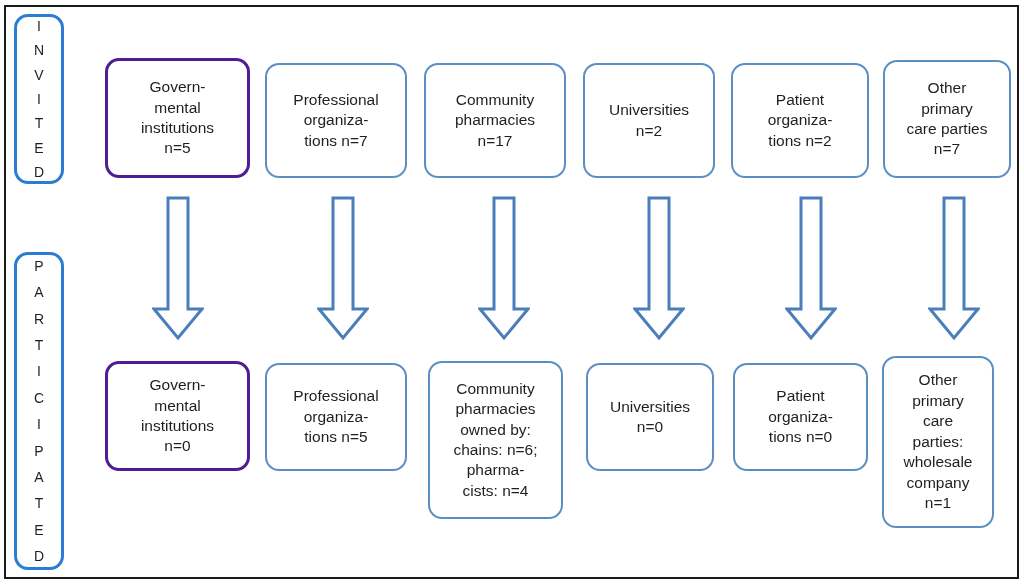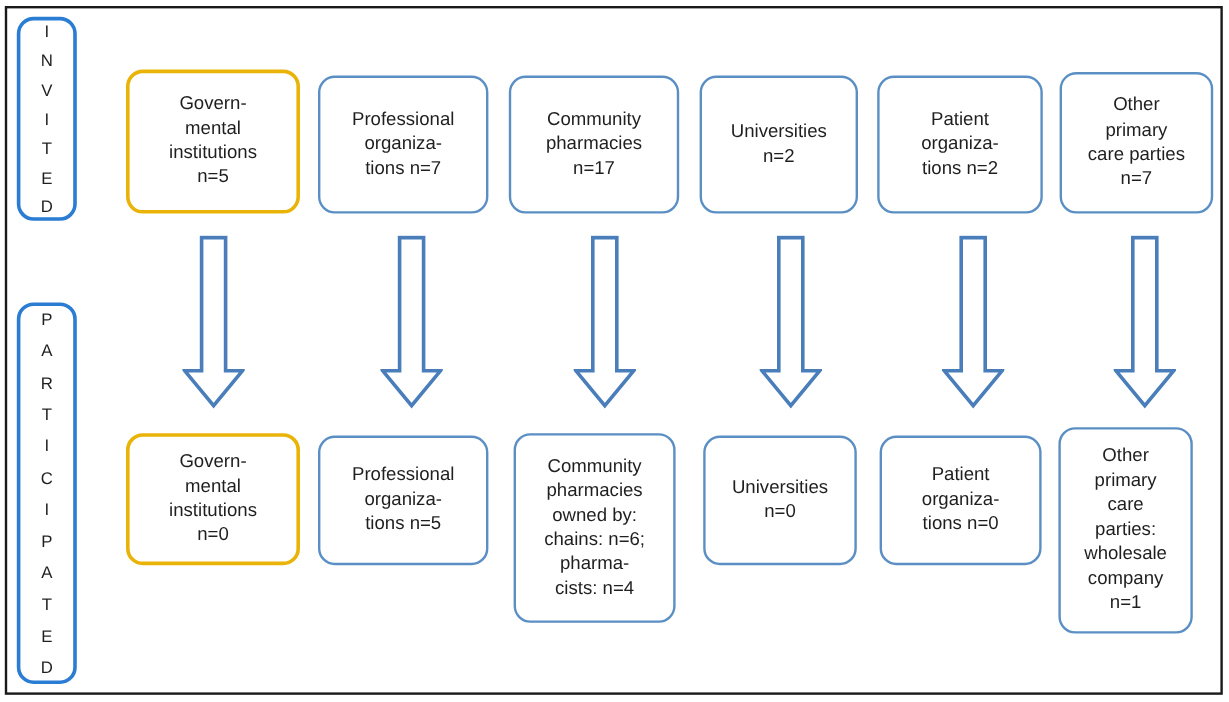--- a/index.html
+++ b/index.html
@@ -76,21 +76,21 @@
     justify-content: center;
     text-align: center;
     color: #1f1f1f;
     font-size: 15.5px;
     line-height: 1.32;
     padding: 3px 6px;
     white-space: pre-line;
     font-family: "Liberation Sans", sans-serif;
   }
   .flow-box.accent {
-    border: 3px solid #eab308;
+    border: 3px solid #4c1d95;
   }
 
   
   .arrow {
     position: absolute;
   }
   .arrow svg { display: block; }
 </style>
 </head>
 <body>

